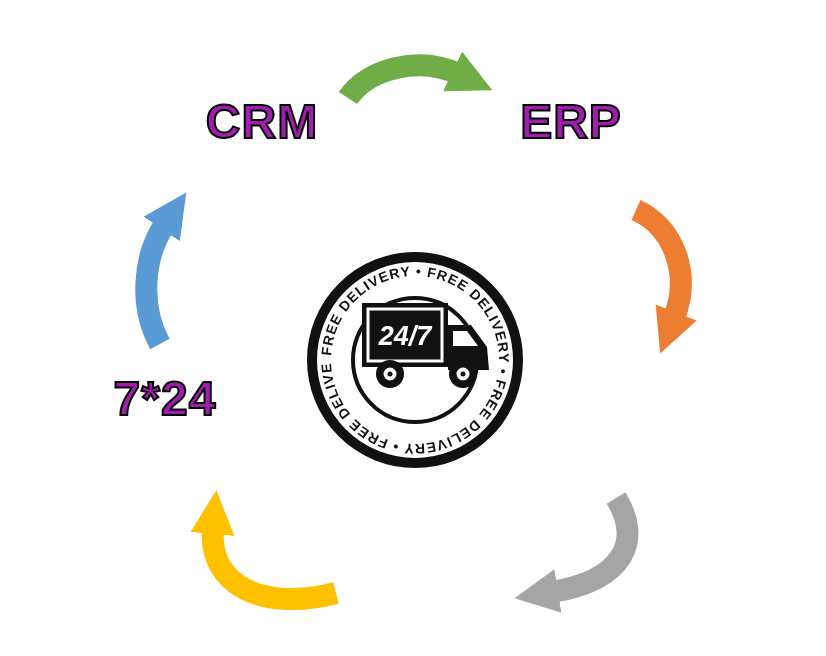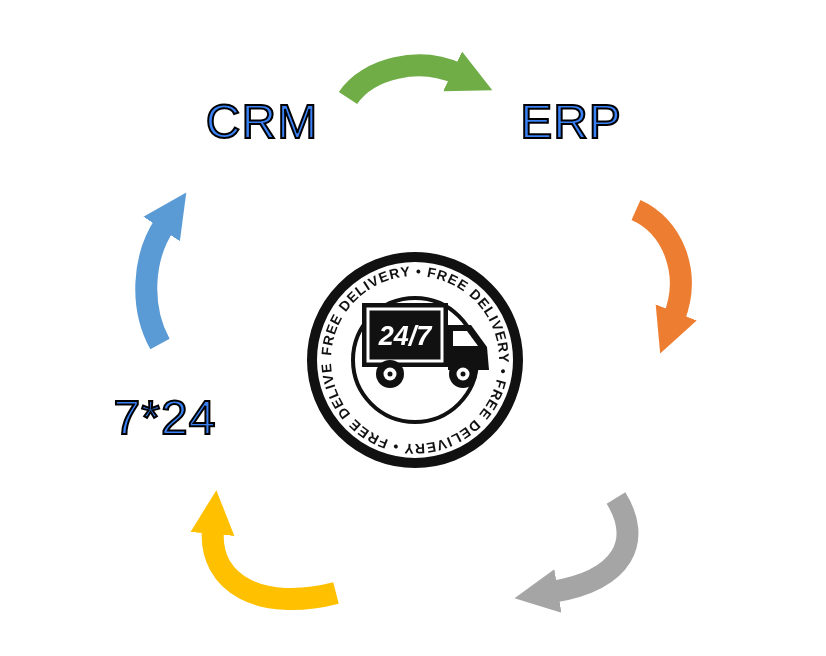--- a/index.html
+++ b/index.html
@@ -13,23 +13,23 @@
   .stage svg{position:absolute;left:0;top:0;}
   .arrow{
     fill:none;
     stroke-width:22;
     stroke-linecap:butt;
   }
   .node{
     position:absolute;
     transform:translate(-50%,-50%);
     font-size:48px;
-    font-weight:400;
+    font-weight:700;
     letter-spacing:1px;
-    color:#3b82f6;
+    color:#a21caf;
     -webkit-text-stroke:2px #000;
     white-space:nowrap;
     user-select:none;
   }
   .badge-outer{fill:#ffffff;stroke:#111111;stroke-width:10;}
   .badge-inner{fill:#ffffff;stroke:#111111;stroke-width:4;}
   .ring-text{
     font-family:"Liberation Sans", sans-serif;
     font-weight:bold;
     font-size:14px;
@@ -100,15 +100,15 @@
         <circle class="truck-white" cx="463" cy="374" r="6.5"></circle>
         <circle class="truck-ink" cx="463" cy="374" r="2.5"></circle>
 
         <text class="truck-label" x="405" y="345">24/7</text>
       </g>
     </g>
   </svg>
 
   <div class="node" style="left:262px; top:121px;">CRM</div>
   <div class="node" style="left:571px; top:121px;">ERP</div>
-  <div class="node" style="left:165px; top:417px;">7*24</div>
+  <div class="node" style="left:165px; top:398px;">7*24</div>
 
 </div>
 
 </body></html>

